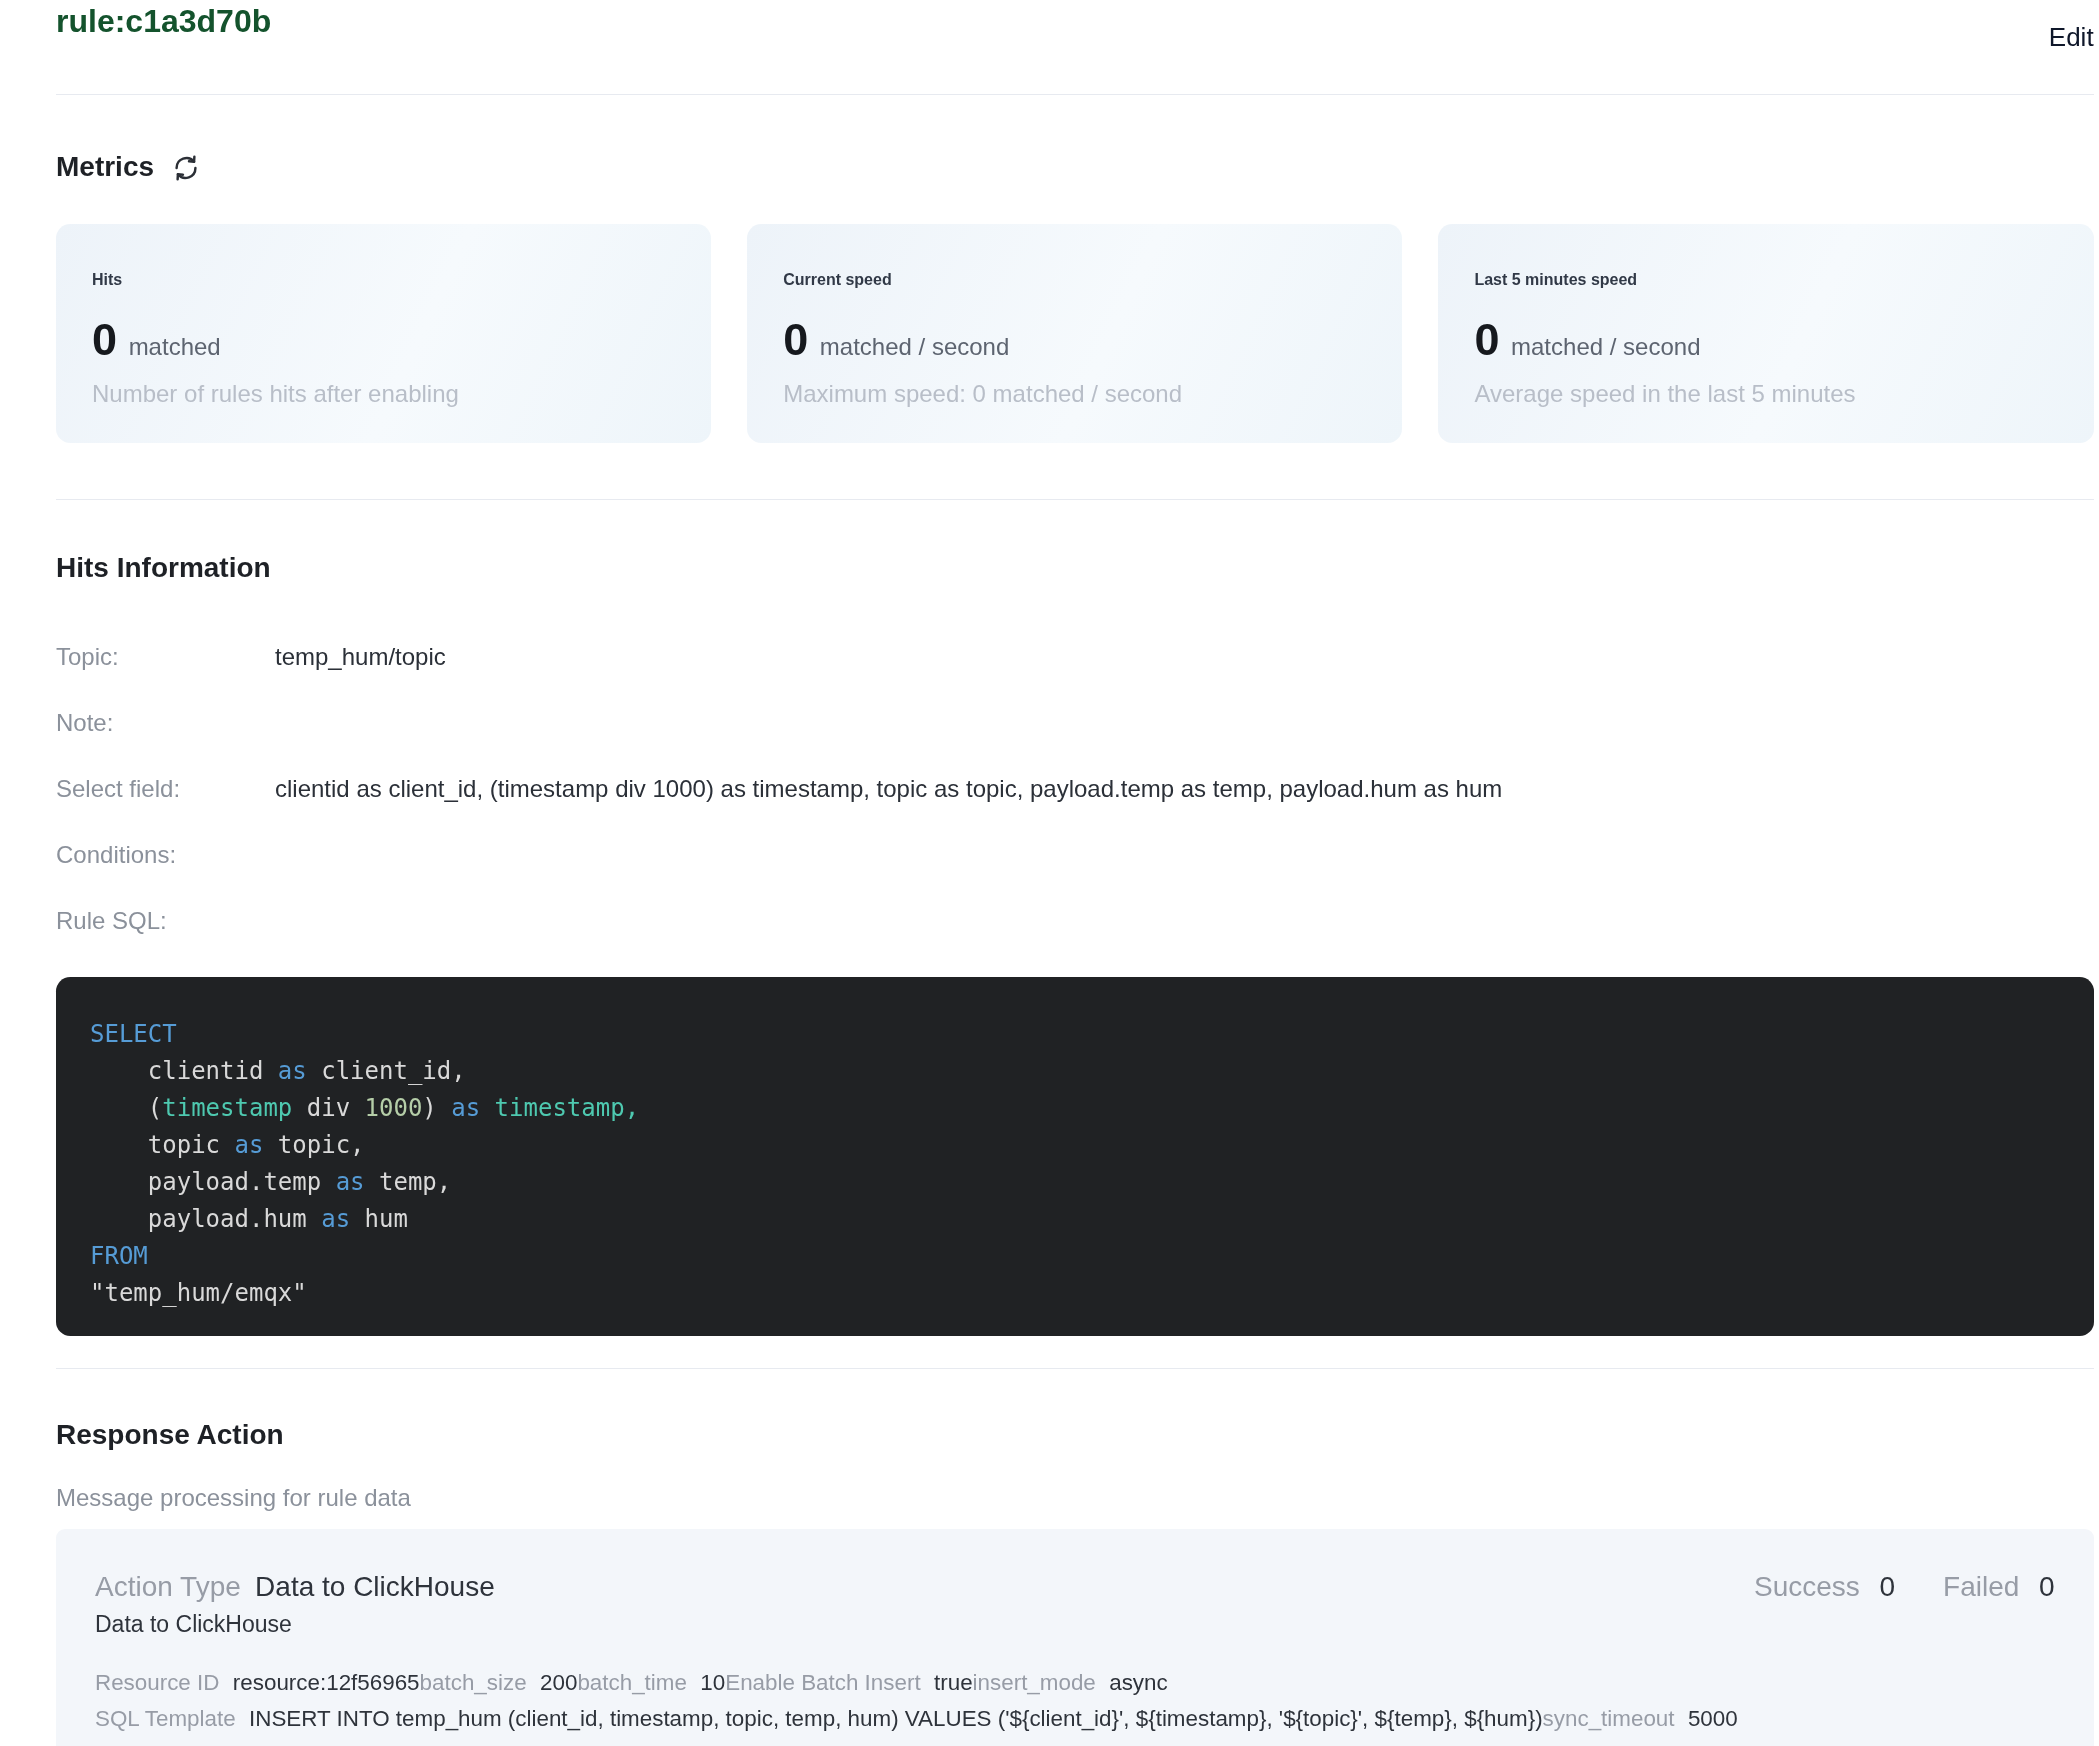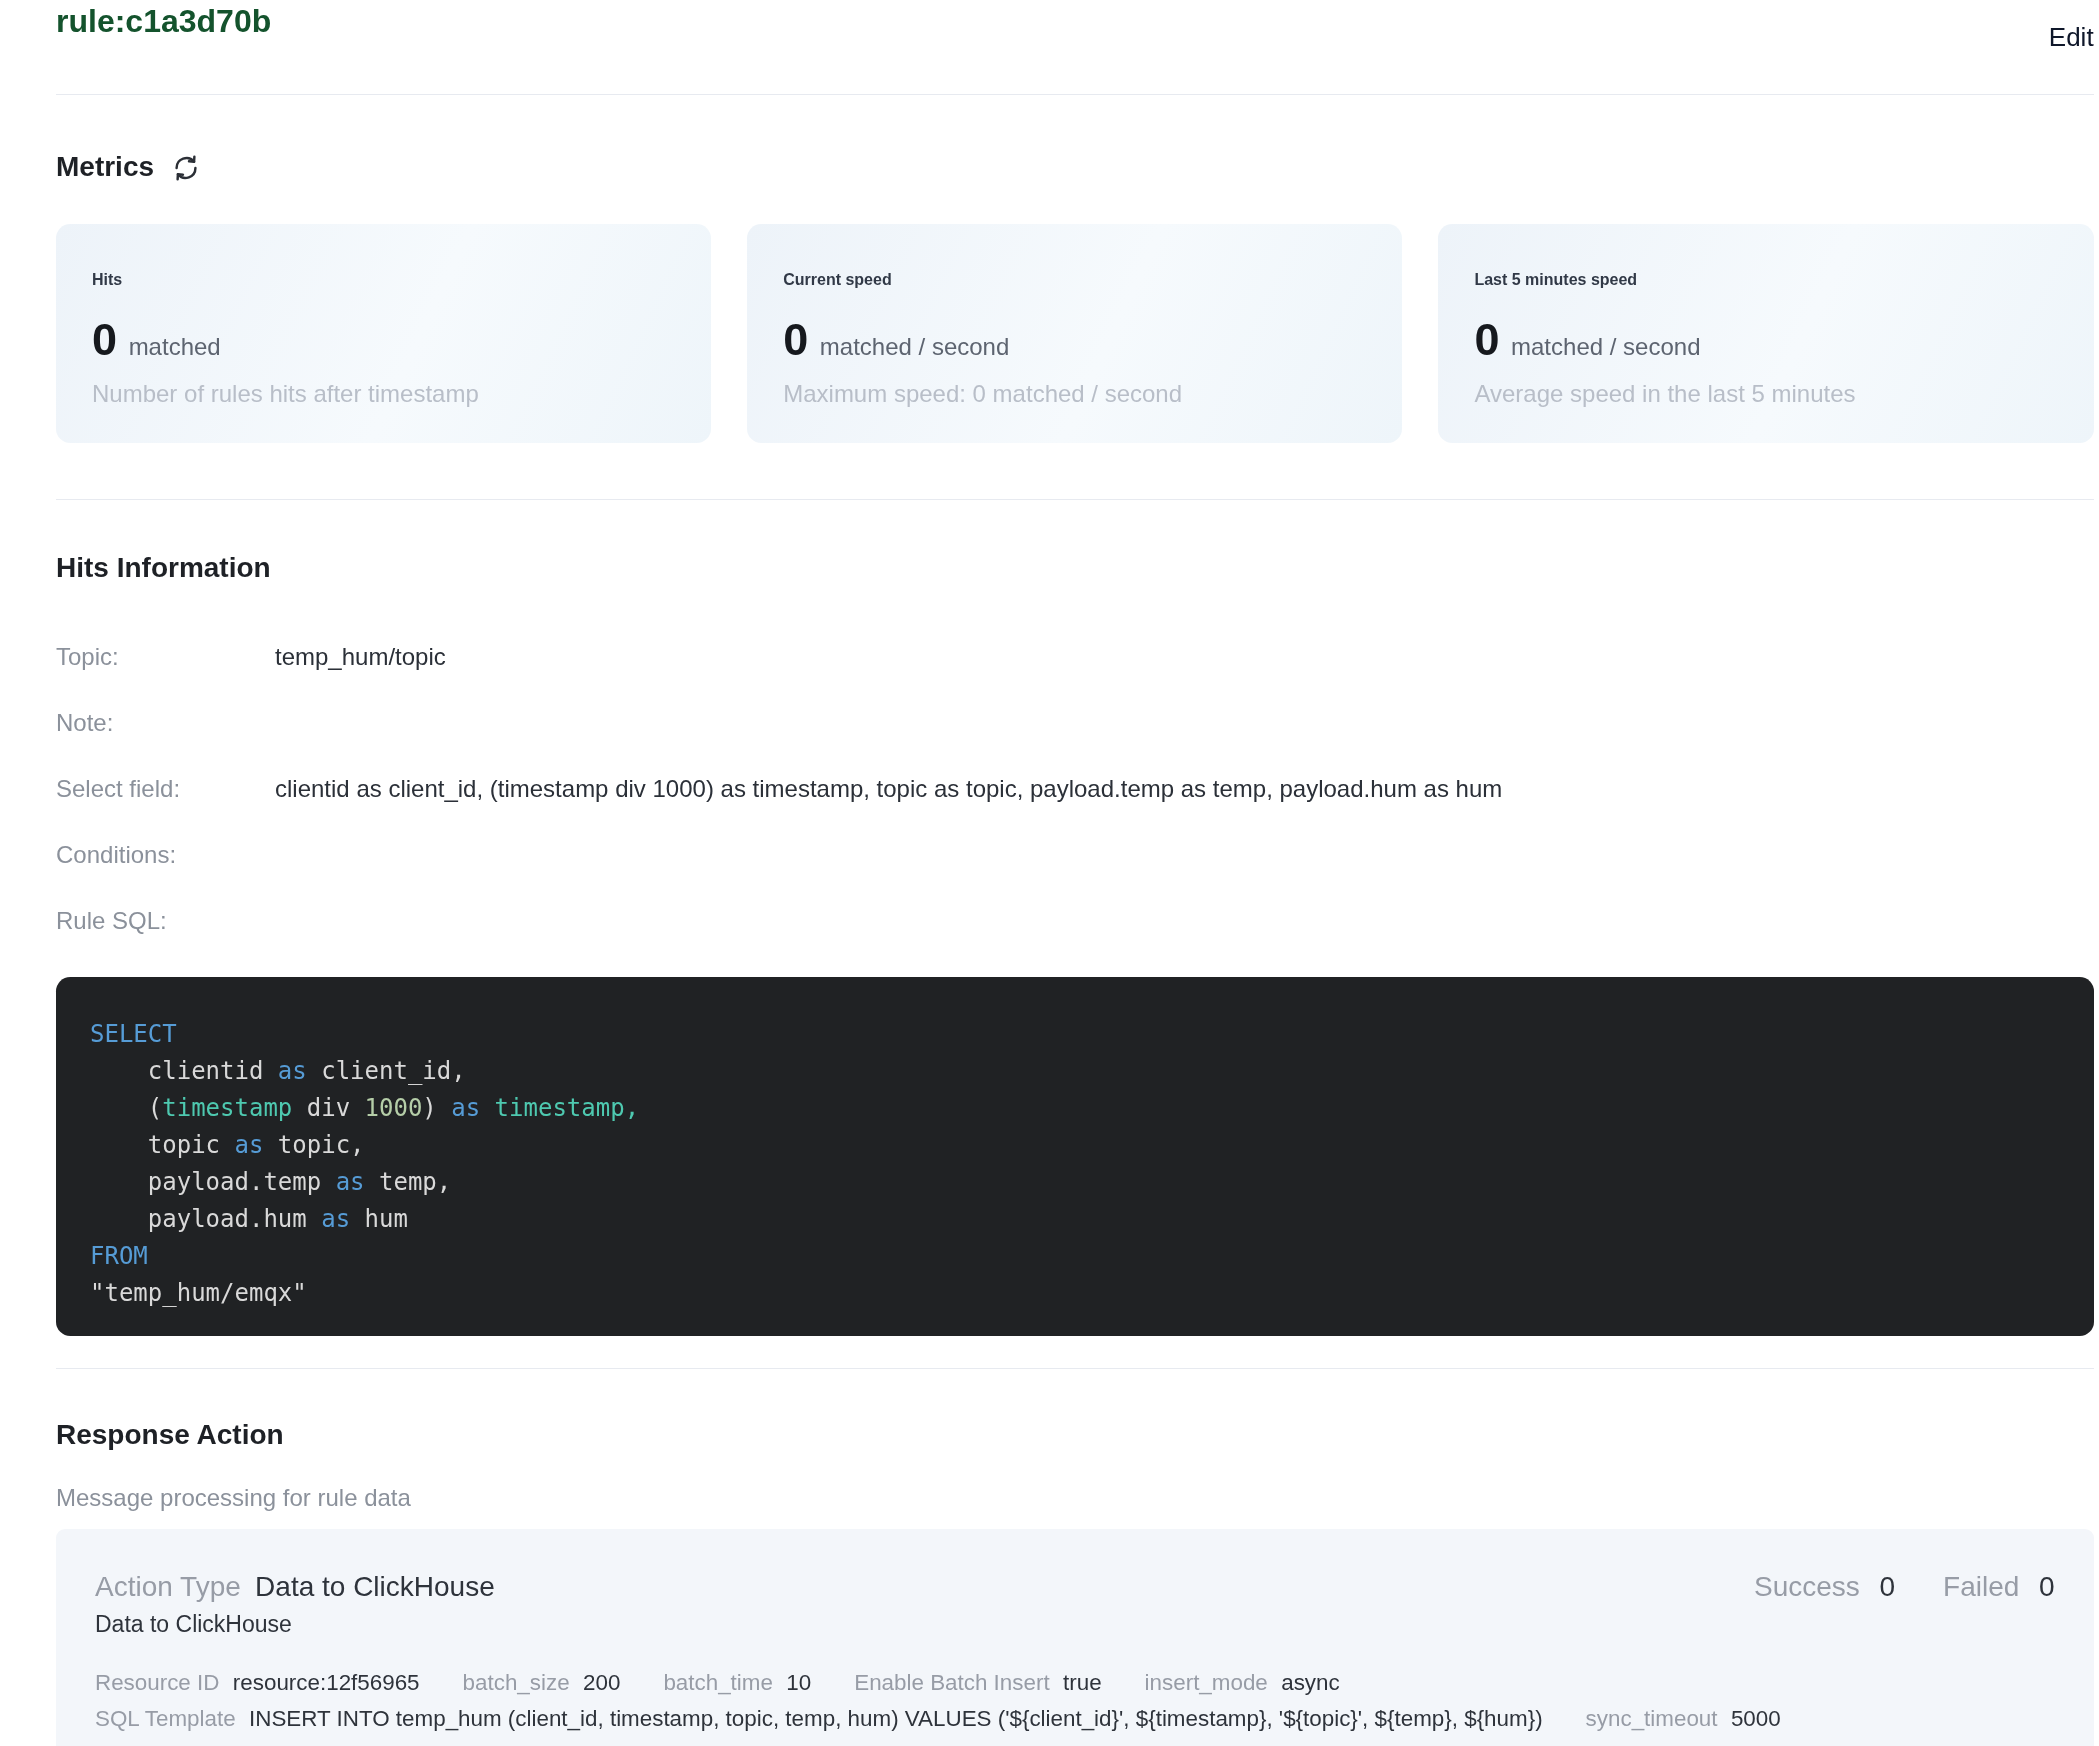--- a/index.html
+++ b/index.html
@@ -80,21 +80,21 @@
     height: 260px;
   }
   .action-header { display: flex; justify-content: space-between; align-items: flex-start; font-size: 28px; line-height: 29px; }
   .action-type { display: flex; gap: 14.3px; }
   .lbl { color: #979ca6; }
   .val { color: #2e333b; }
   .action-stats { display: flex; gap: 48px; }
   .stat { display: flex; gap: 19.7px; }
   .action-name { margin-top: 9px; font-size: 23px; line-height: 29px; color: #2e333b; }
   .prop-rows { margin-top: 29px; }
-  .prop-row { display: flex; flex-wrap: wrap; column-gap: 43px; font-size: 22.4px; line-height: 29px; margin-bottom: 7.2px; color: #2e333b; }
+  .prop-row { display: flex; flex-wrap: wrap; font-size: 22.4px; line-height: 29px; margin-bottom: 7.2px; color: #2e333b; }
   .prop { display: flex; gap: 13.4px; white-space: nowrap; }
 </style>
 </head>
 <body>
 
 <div class="page">
 
   <div class="header">
     <h1 class="page-title">rule:c1a3d70b</h1>
     <a class="edit-link">Edit</a>
@@ -110,21 +110,21 @@
     </svg>
   </div>
 
   <div class="cards">
     <div class="metric-card">
       <div class="metric-title">Hits</div>
       <div class="metric-value-row">
         <span class="metric-value">0</span>
         <span class="metric-unit">matched</span>
       </div>
-      <div class="metric-desc">Number of rules hits after timestamp</div>
+      <div class="metric-desc">Number of rules hits after enabling</div>
     </div>
     <div class="metric-card">
       <div class="metric-title">Current speed</div>
       <div class="metric-value-row">
         <span class="metric-value">0</span>
         <span class="metric-unit">matched / second</span>
       </div>
       <div class="metric-desc">Maximum speed: 0 matched / second</div>
     </div>
     <div class="metric-card">

